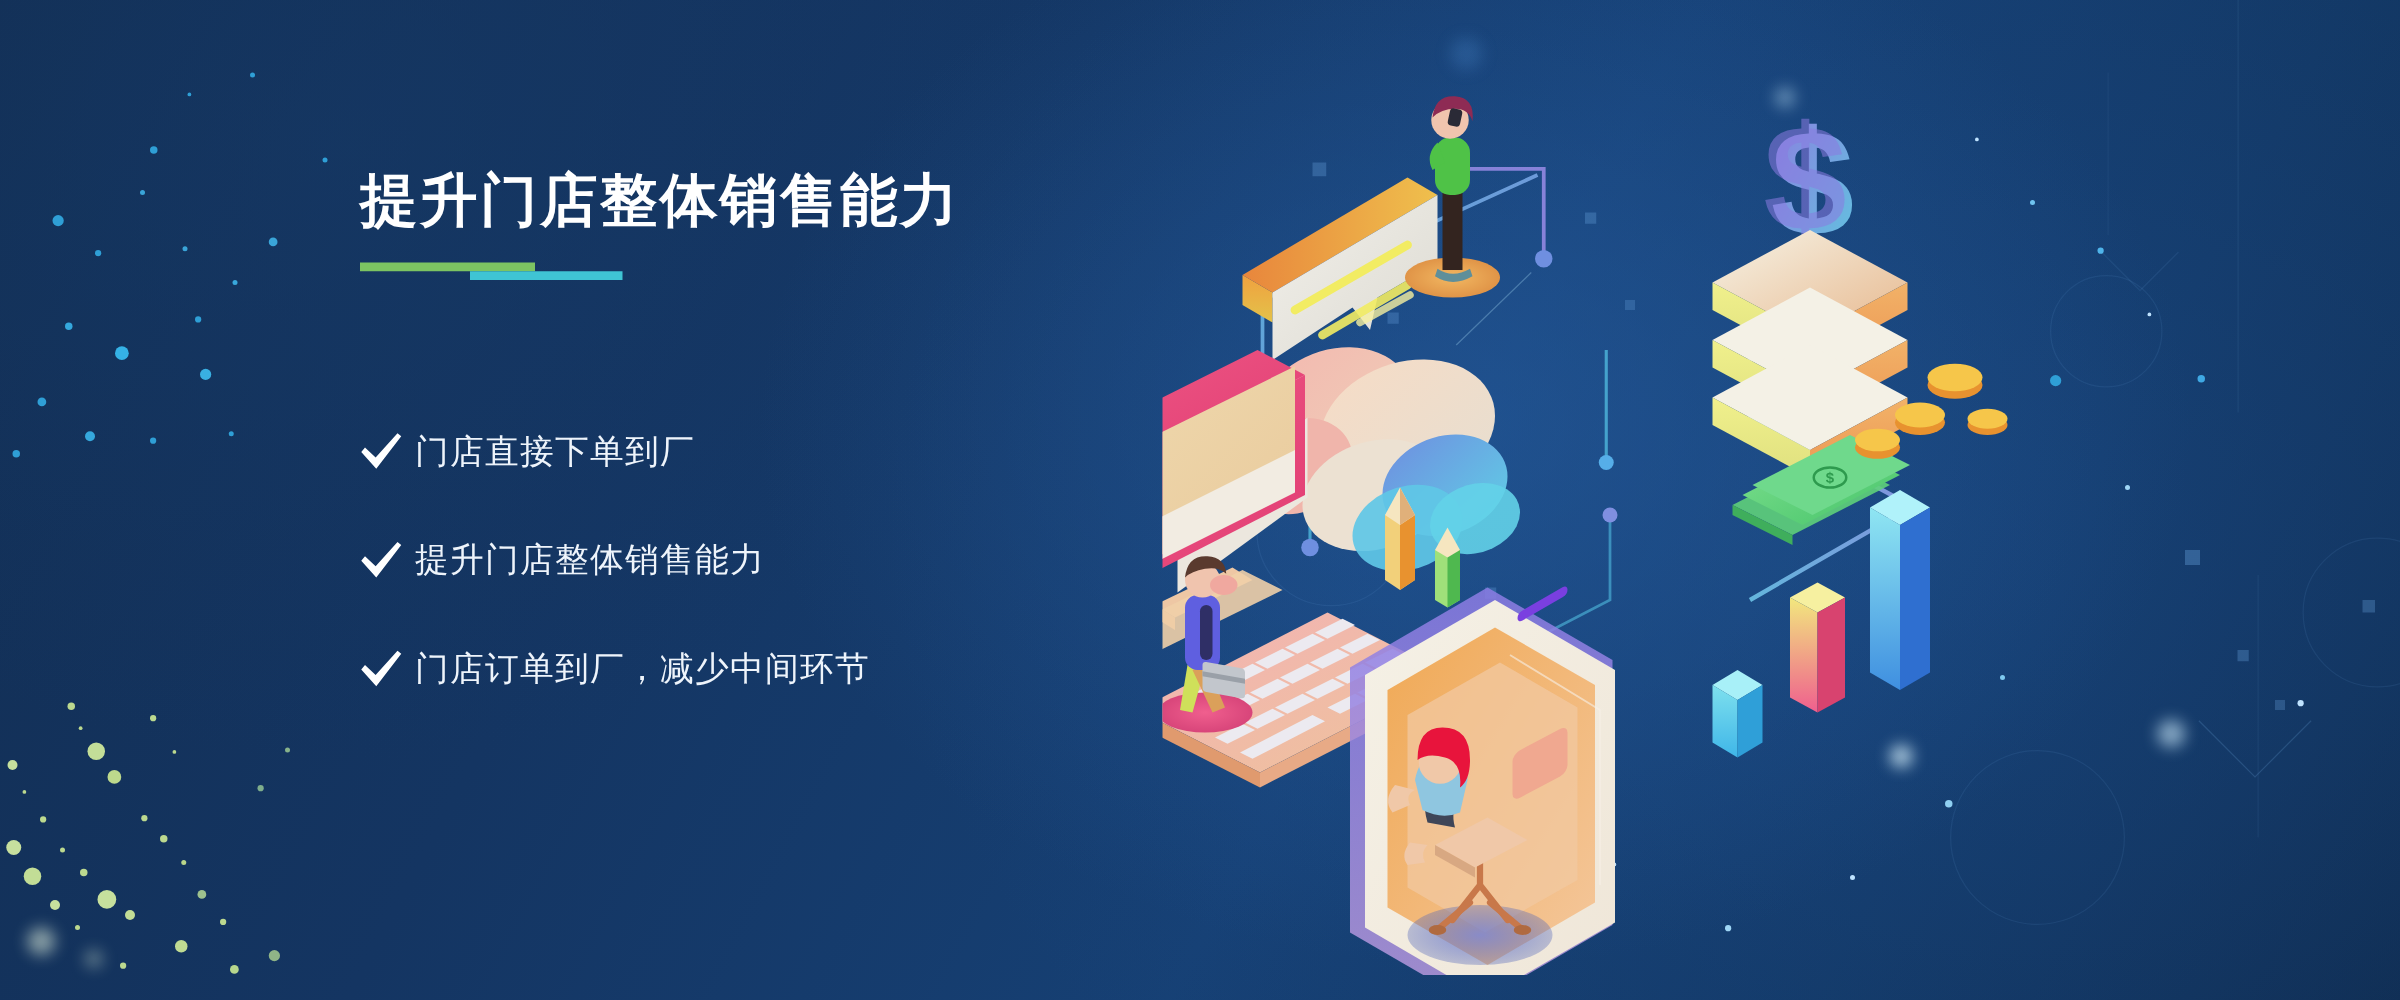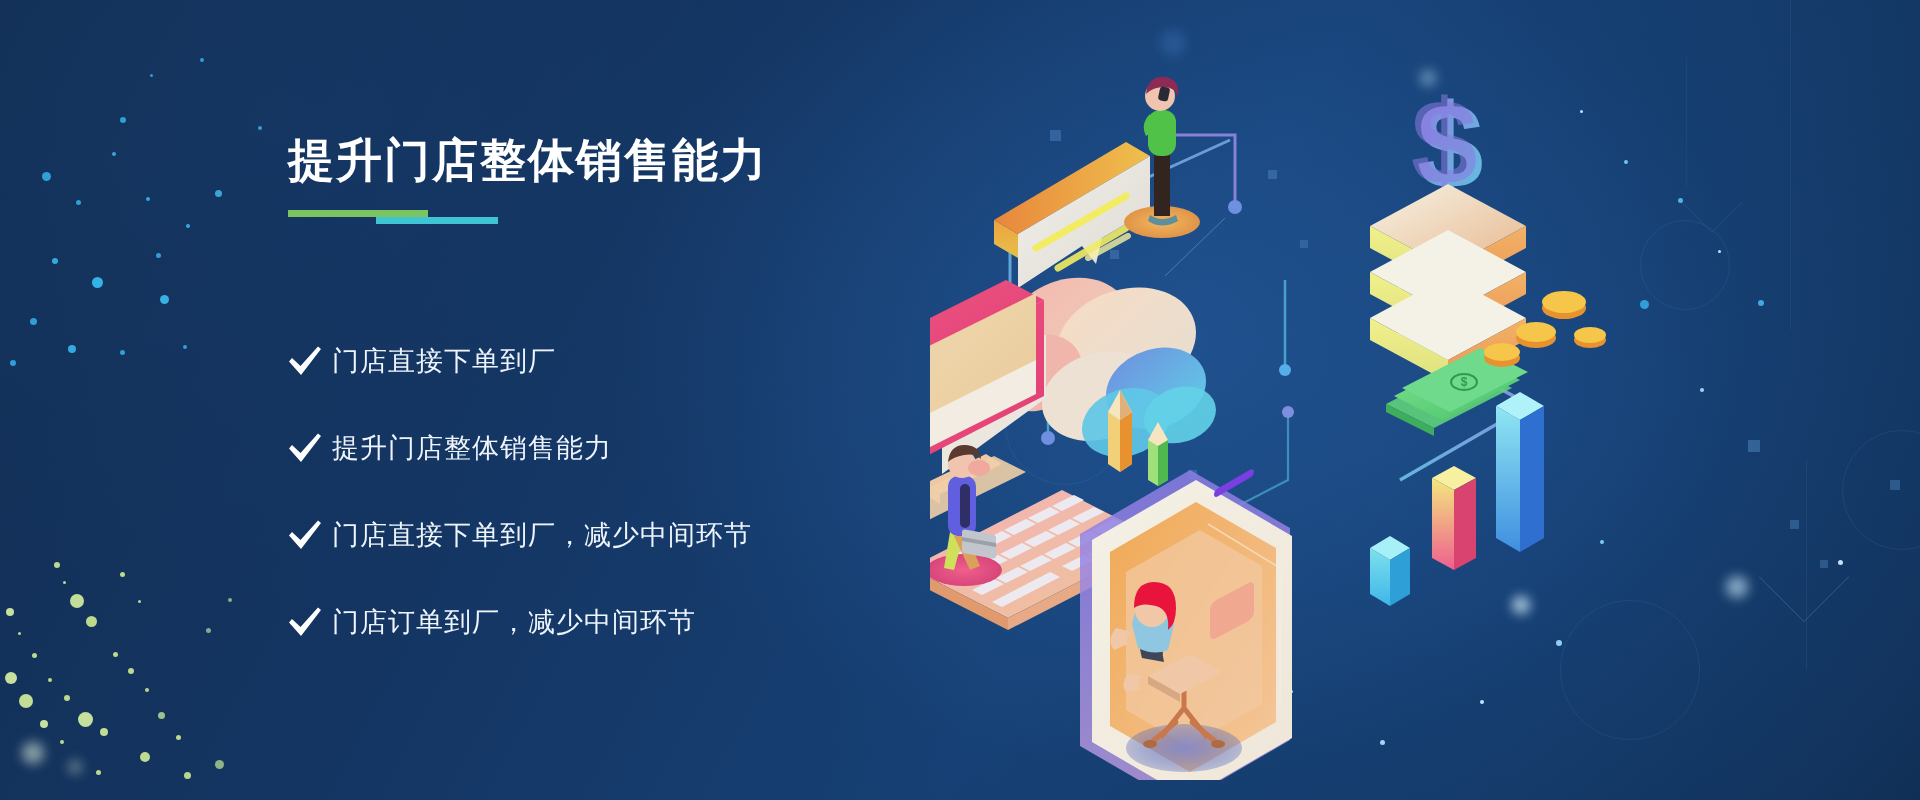--- a/index.html
+++ b/index.html
@@ -171,28 +171,20 @@
 
     <div class="bullet">
       <span class="check">
         <svg width="34" height="30" viewBox="0 0 34 30" aria-hidden="true">
           <path d="M1 15.5 L4 12 L12.5 20 L30 0.5 L33 3 L13 29 Z" fill="#ffffff"></path>
         </svg>
       </span>
       <span class="bullet-label">提升门店整体销售能力</span>
     </div>
 
-    <div class="bullet">
-      <span class="check">
-        <svg width="34" height="30" viewBox="0 0 34 30" aria-hidden="true">
-          <path d="M1 15.5 L4 12 L12.5 20 L30 0.5 L33 3 L13 29 Z" fill="#ffffff"></path>
-        </svg>
-      </span>
-      <span class="bullet-label">门店直接下单到厂，减少中间环节</span>
-    </div>
 
     <div class="bullet">
       <span class="check">
         <svg width="34" height="30" viewBox="0 0 34 30" aria-hidden="true">
           <path d="M1 15.5 L4 12 L12.5 20 L30 0.5 L33 3 L13 29 Z" fill="#ffffff"></path>
         </svg>
       </span>
       <span class="bullet-label">门店订单到厂，减少中间环节</span>
     </div>
 

